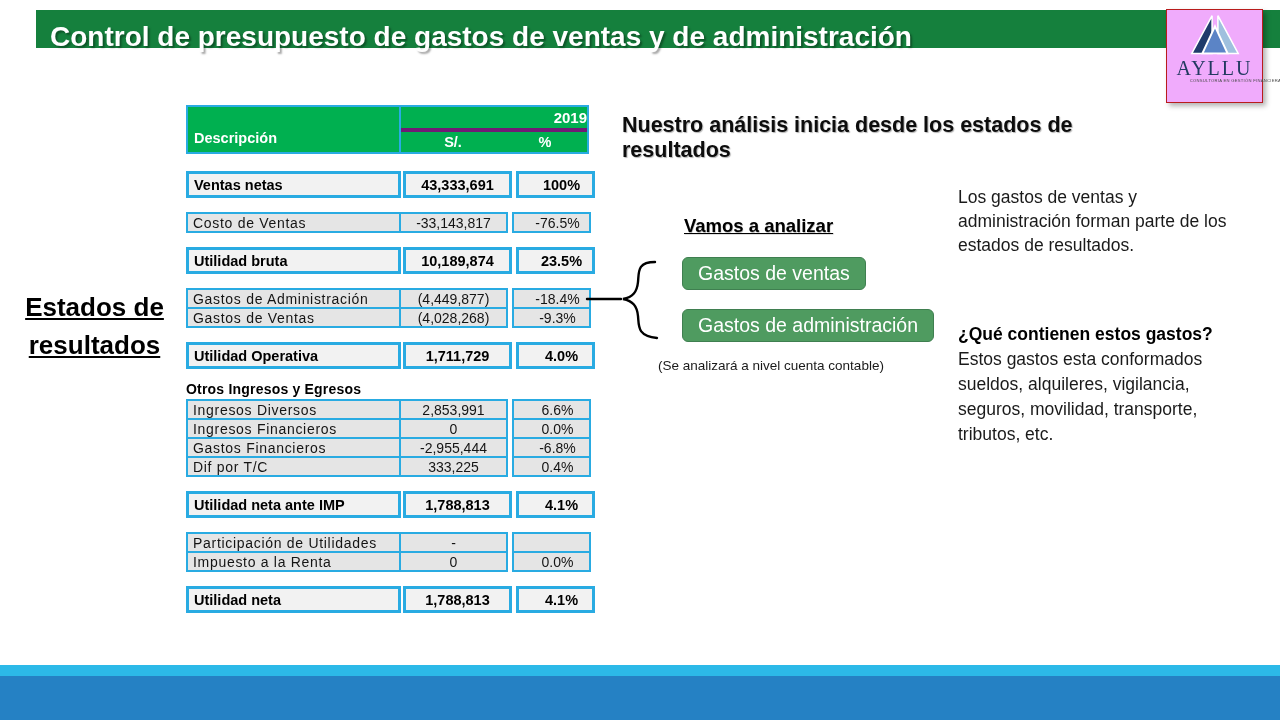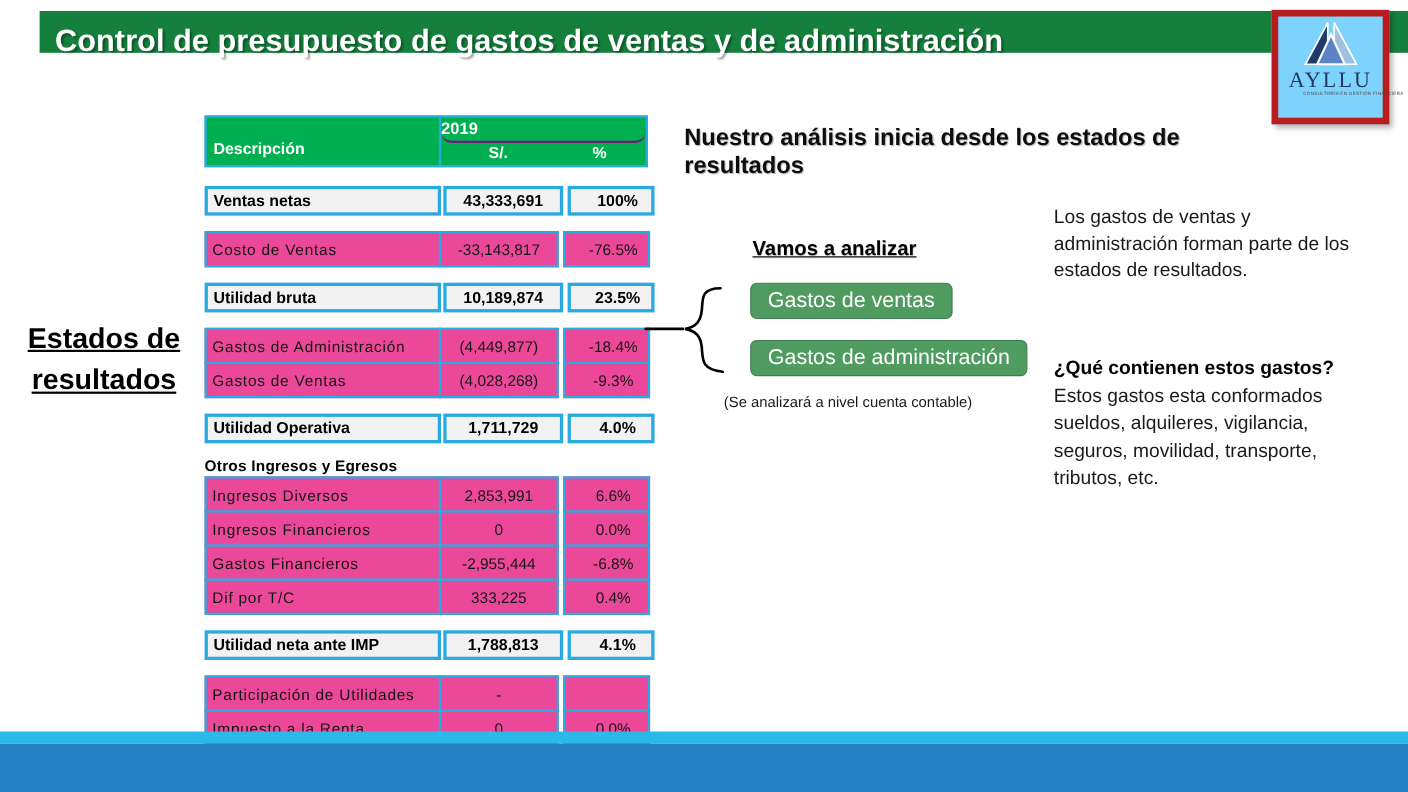--- a/index.html
+++ b/index.html
@@ -6,55 +6,55 @@
   .slide{position:relative;width:1280px;height:720px;background:#ffffff;overflow:hidden;
          font-family:"Liberation Sans",sans-serif;margin:0 auto;}
 
   
   .header-bar{position:absolute;left:0;top:10px;width:1280px;height:38px;background:#15803d;margin-left:36px;}
   .header-title{position:absolute;left:14px;top:0;height:54px;line-height:54px;
                 color:#ffffff;font-size:28px;font-weight:700;
                 text-shadow:2px 2px 2px rgba(0,0,0,0.35);white-space:nowrap;}
 
   
-  .logo{position:absolute;right:17px;top:9px;width:95px;height:92px;background:#7dd3fc;
-        border:6px solid #b91c1c;box-shadow:3px 3px 5px rgba(0,0,0,0.30);text-align:center;}
+  .logo{position:absolute;right:17px;top:9px;width:95px;height:92px;background:#f0abfc;
+        border:1px solid #b91c1c;box-shadow:3px 3px 5px rgba(0,0,0,0.30);text-align:center;}
   .logo svg{display:block;margin:4px auto 0 auto;}
   .logo-name{font-family:"Liberation Serif",serif;font-size:20px;letter-spacing:2px;
              color:#223a60;line-height:20px;}
   .logo-tagline{font-size:8px;color:#4a4a4a;white-space:nowrap;
                 transform:scale(0.52);transform-origin:center top;letter-spacing:0.5px;}
 
   
   .estados-label{position:absolute;left:12px;top:288px;width:165px;text-align:center;
                  font-size:26px;font-weight:700;color:#000;text-decoration:underline;
                  line-height:38px;}
 
   
   .income-table{position:absolute;left:186px;top:105px;width:410px;}
   .tbl-header{display:flex;background:#00b050;border:2px solid #29abe2;box-sizing:border-box;
               color:#fff;font-weight:700;width:403px;}
   .th-desc{width:213px;box-sizing:border-box;padding-left:6px;display:flex;align-items:flex-end;
            padding-bottom:6px;font-size:14.5px;border-right:2px solid #29abe2;}
   .th-right{flex:1;display:flex;flex-direction:column;}
-  .th-year{height:21px;text-align:left;font-size:15px;line-height:21px;
-           border-bottom:2px solid #701a75;border-radius:10px;}
+  .th-year{height:21px;text-align:right;font-size:15px;line-height:21px;
+           border-bottom:4px solid #701a75;}
   .th-units{height:20px;display:flex;align-items:center;}
   .th-cur{width:104px;text-align:center;font-size:14.5px;}
   .th-pct{width:80px;text-align:center;font-size:14.5px;}
 
   .block{margin-top:14px;}
   .block.first{margin-top:17px;}
   .block.tight{margin-top:2px;}
   .section-label{margin-top:12px;font-size:14px;font-weight:700;color:#000;letter-spacing:0.2px;}
 
   .trow{display:flex;}
   .trow + .trow{margin-top:-2px;}
-  .cell{box-sizing:border-box;display:flex;align-items:center;background:#ec4899;
-        border:2px solid #29abe2;height:33px;font-size:14px;color:#141414;}
+  .cell{box-sizing:border-box;display:flex;align-items:center;background:#e5e5e5;
+        border:2px solid #29abe2;height:21px;font-size:14px;color:#141414;}
   .c-desc{width:215px;padding-left:5px;letter-spacing:0.7px;}
   .c-val{width:109px;justify-content:center;margin-left:-2px;}
   .c-pct{width:79px;justify-content:center;margin-left:4px;padding-left:12px;}
   .block-bold .cell{border-width:3px;background:#f2f2f2;height:27px;font-weight:700;
                     letter-spacing:0;font-size:14.5px;color:#000;}
   .block-bold .c-val{margin-left:2px;}
 
   
   .analysis-heading{position:absolute;left:622px;top:113px;width:560px;font-size:21.5px;
                     font-weight:700;color:#0d0d0d;text-shadow:1px 1px 1px rgba(0,0,0,0.30);}

